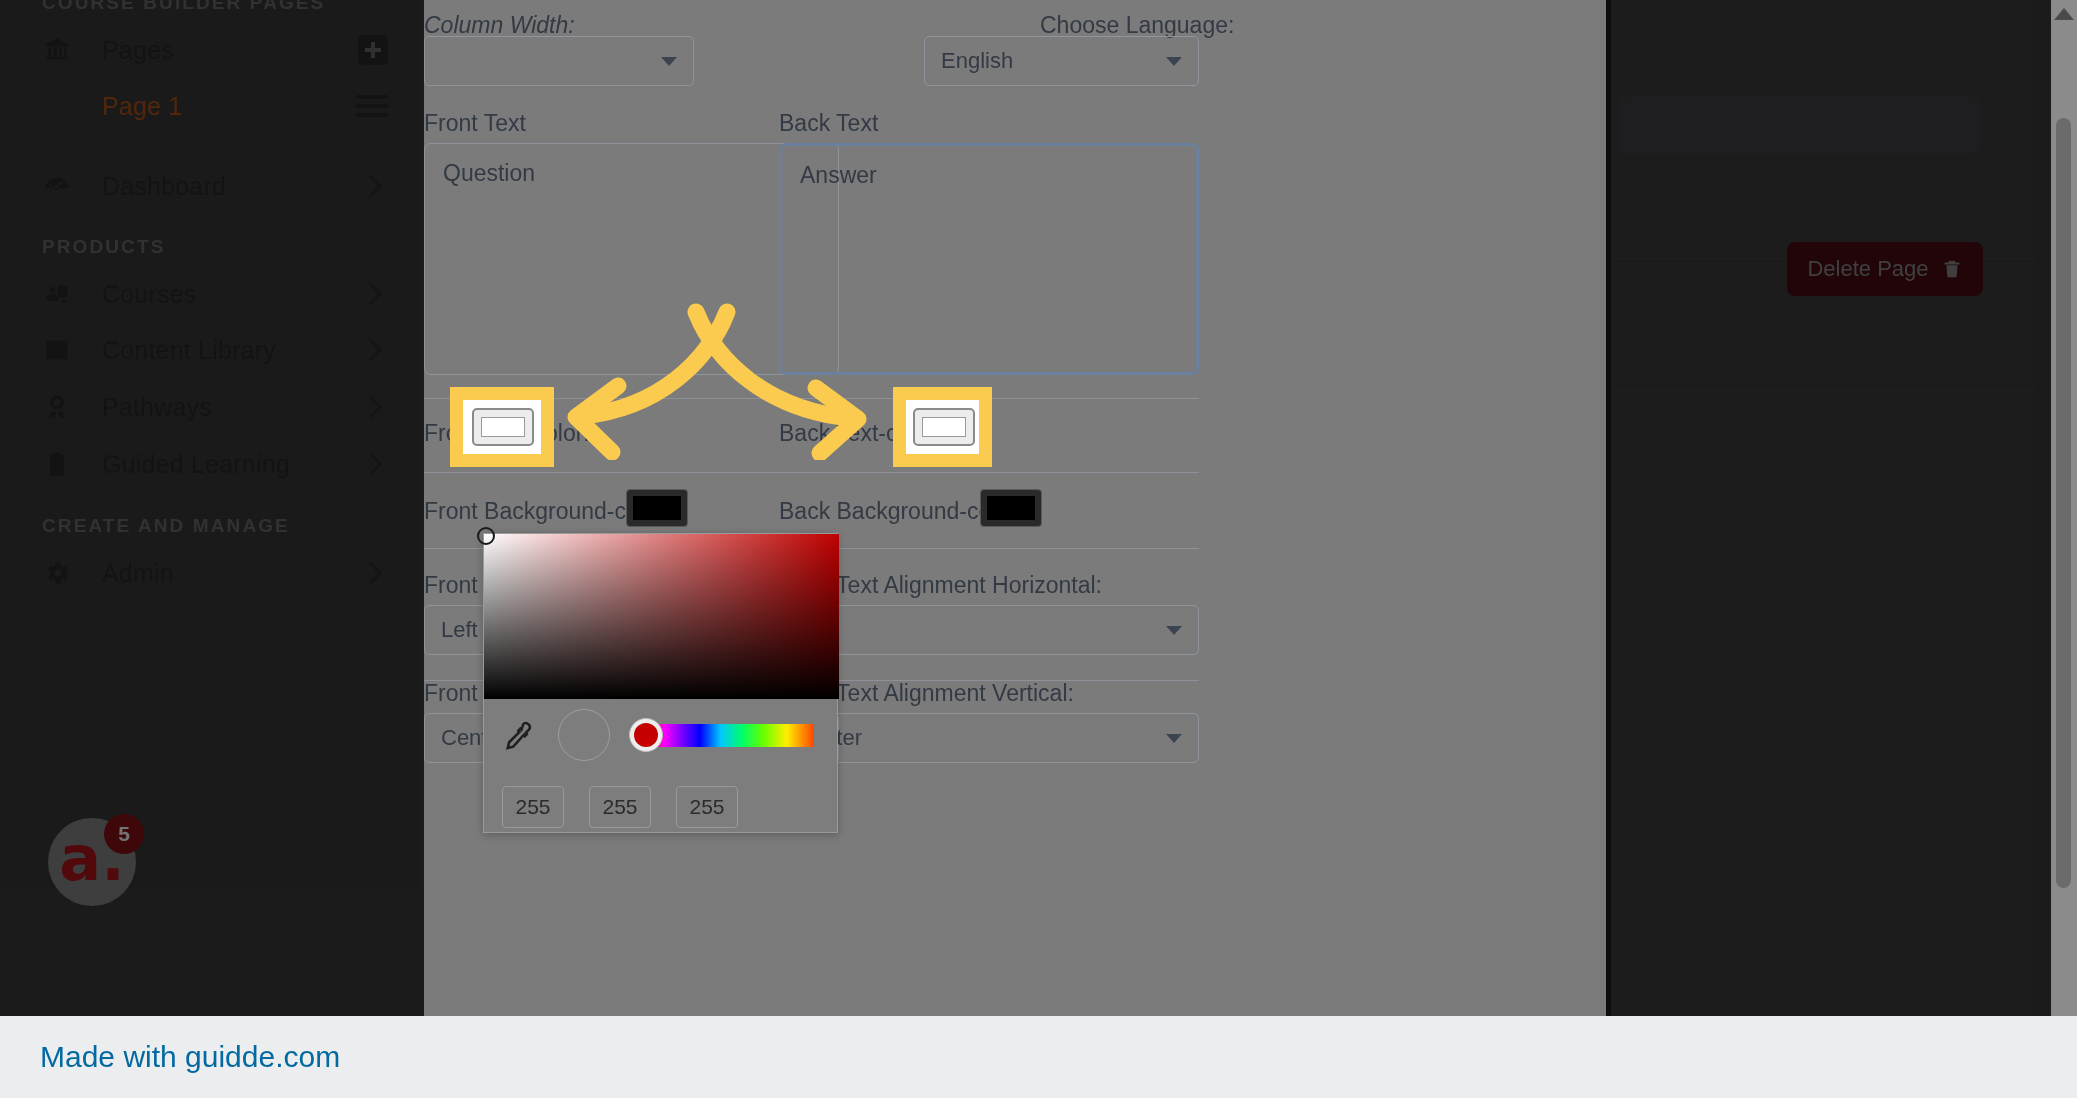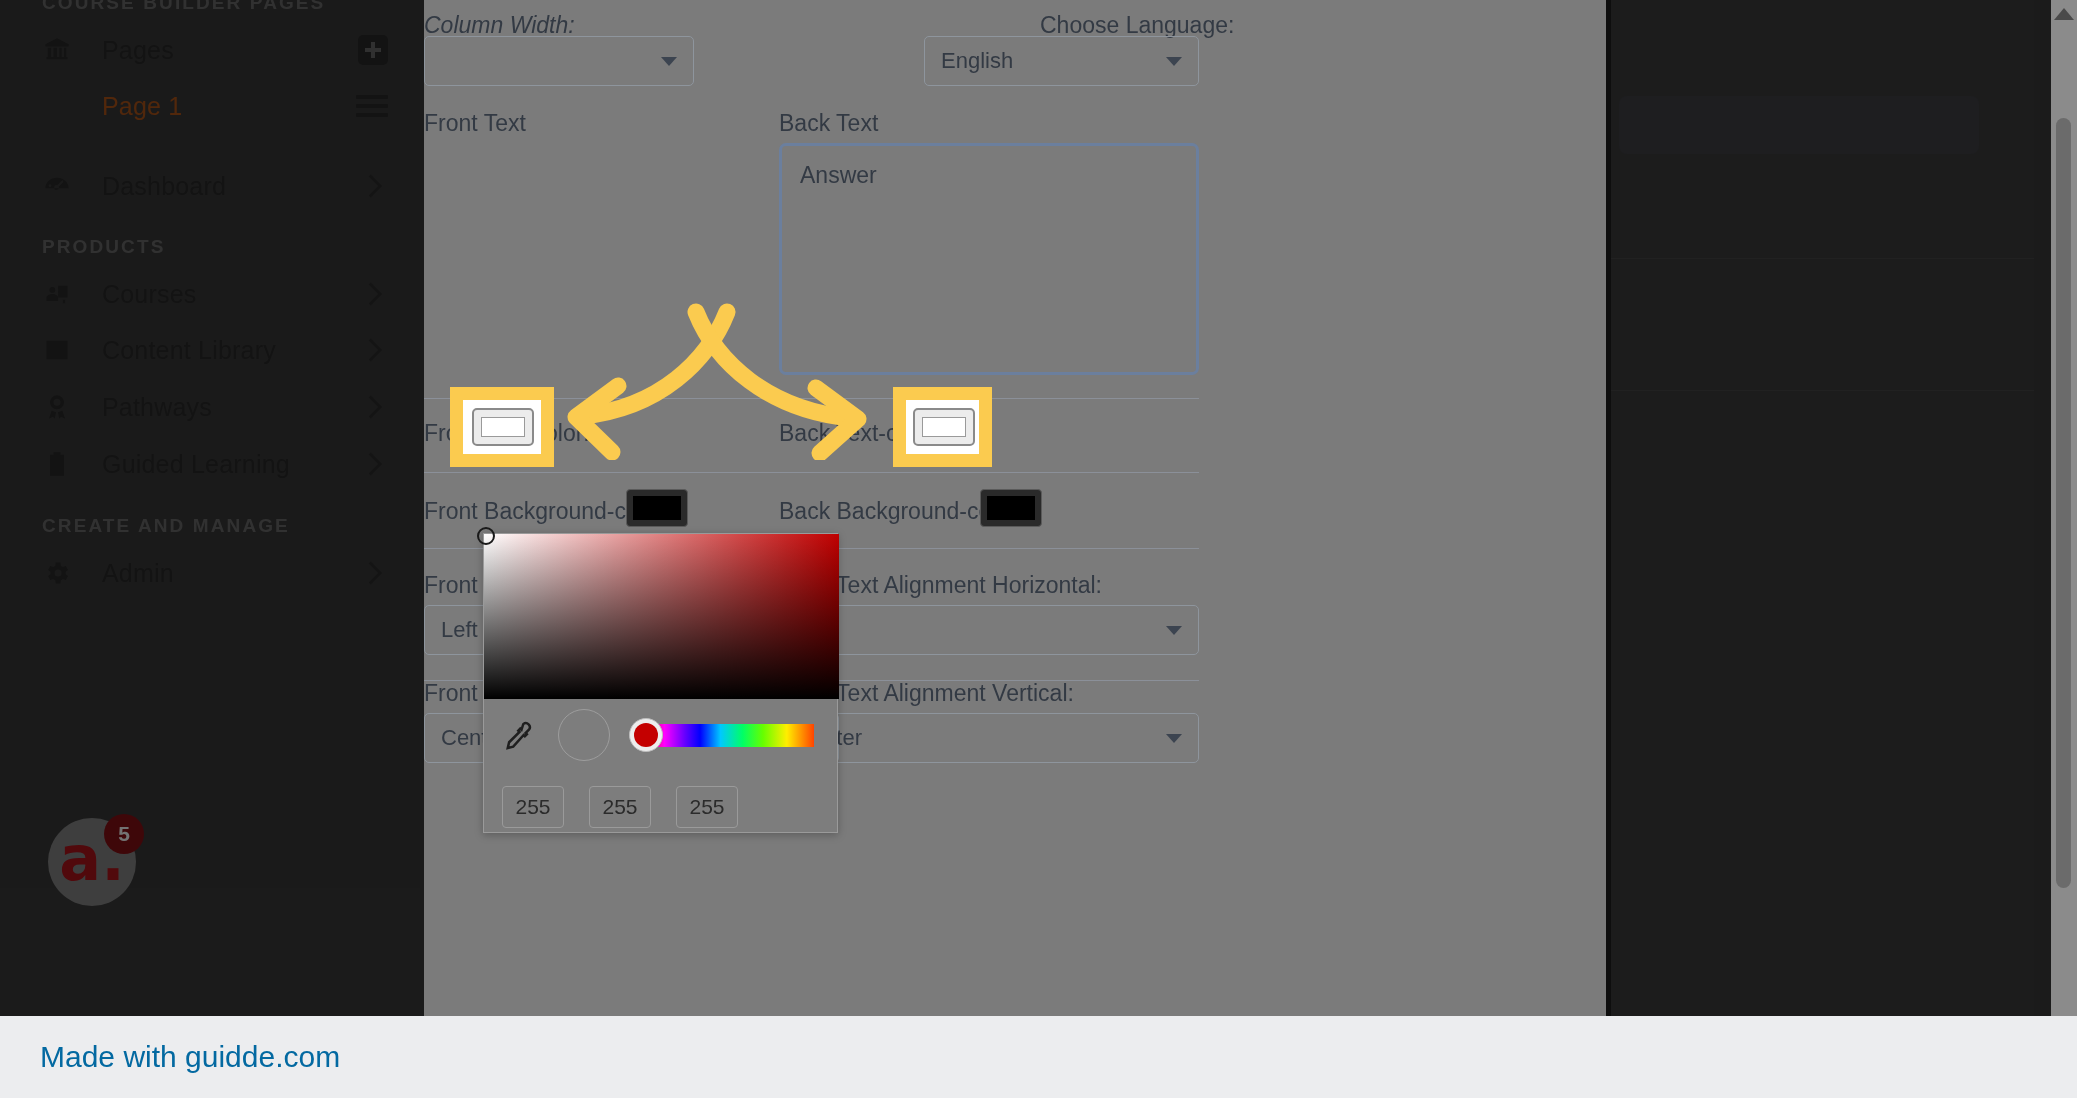--- a/index.html
+++ b/index.html
@@ -349,20 +349,26 @@
       <div id="brand-badge">
         <span class="letter">a.</span>
         <span class="count">5</span>
       </div>
     </nav>
 
     <section id="right-panel">
       <div class="rp-card"></div>
       <div class="rp-divider" style="top:258px;"></div>
       <div class="rp-divider" style="top:390px;"></div>
+      <button id="delete-page-button">
+        <span>Delete Page</span>
+        <svg viewBox="0 0 24 24">
+            <path d="M9 3h6l1 2h4v2H4V5h4l1-2zM6 8h12l-1 13H7L6 8z"></path>
+          </svg>
+      </button>
     </section>
 
     <div id="panel-sep"></div>
 
     <div class="dim" style="left:0;top:0;width:424px;height:1016px;"></div>
     <div class="dim" style="left:1606px;top:0;width:471px;height:1016px;"></div>
 
     <div id="dialog">
       <div class="dlg-inner">
 
@@ -374,20 +380,23 @@
 
         <div class="lbl" style="left:616px;top:32px;">Choose Language:</div>
         <div class="sel" style="left:500px;top:56px;width:275px;">
           <span class="val">English</span>
           <span class="caret"></span>
         </div>
 
         <div class="lbl" style="left:0px;top:130px;">Front Text</div>
         <div class="lbl" style="left:355px;top:130px;">Back Text</div>
 
+        <div class="ta" style="left:0px;top:163px;width:415px;height:232px;">
+          <span>Question</span>
+        </div>
         <div class="ta focused" style="left:355px;top:163px;width:420px;height:232px;">
           <span>Answer</span>
         </div>
 
         <div class="hr" style="left:0px;top:418px;width:415px;"></div>
         <div class="hr" style="left:355px;top:418px;width:420px;"></div>
 
         <div class="lbl" style="left:0px;top:440px;">Front Text-color:</div>
         <div class="lbl" style="left:355px;top:440px;">Back Text-color:</div>
 

